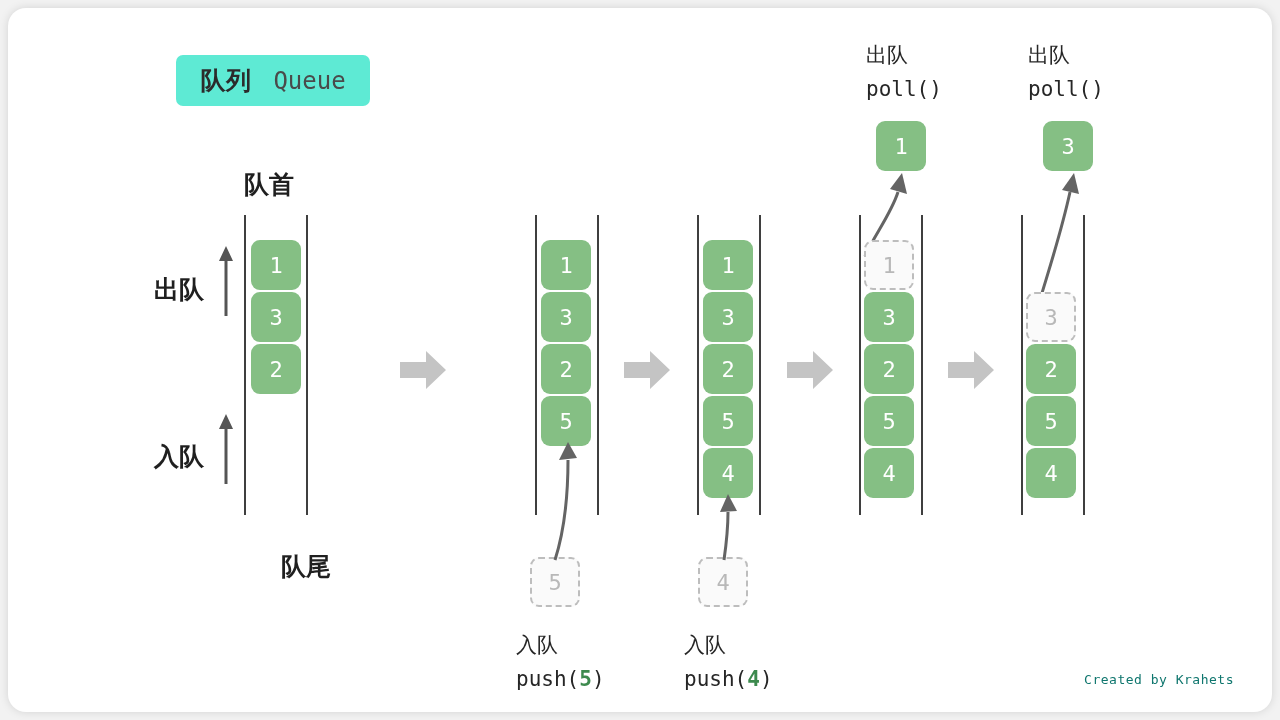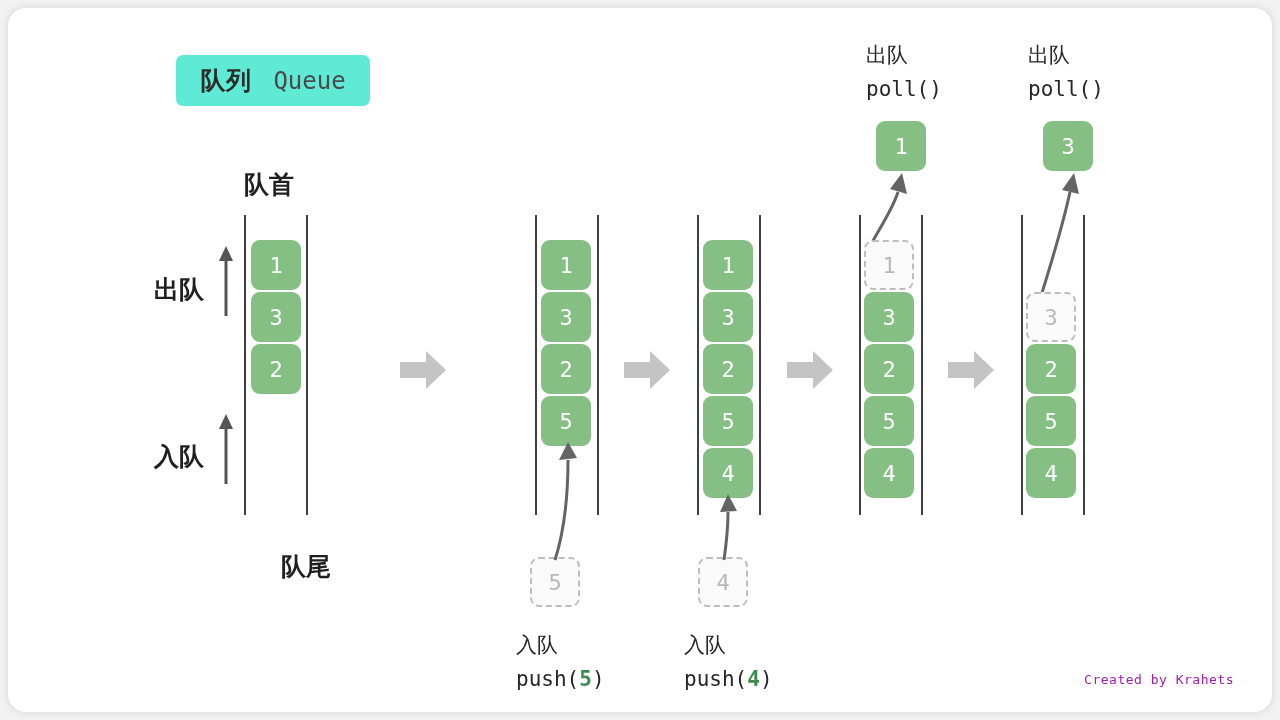--- a/index.html
+++ b/index.html
@@ -87,21 +87,21 @@
   .uparrow { position: absolute; }
   
   .blockarrow { position: absolute; }
   
   .curve { position: absolute; pointer-events: none; }
   
   .credit {
     position: absolute;
     right: 38px; bottom: 25px;
     font-family: "DejaVu Sans Mono", "Liberation Mono", monospace;
-    font-size: 13px; color: #a21caf;
+    font-size: 13px; color: #0f766e;
     letter-spacing: 0.5px;
   }
 </style>
 </head>
 <body>
 
 <div id="stage">
   <div class="card">
 
     <div class="title-badge">

